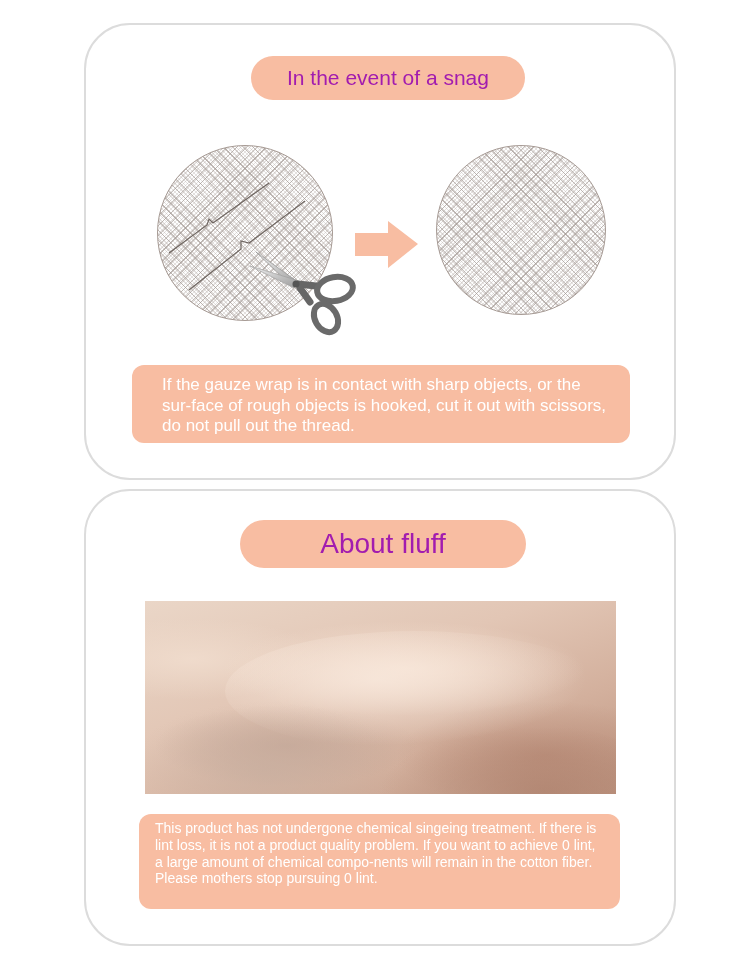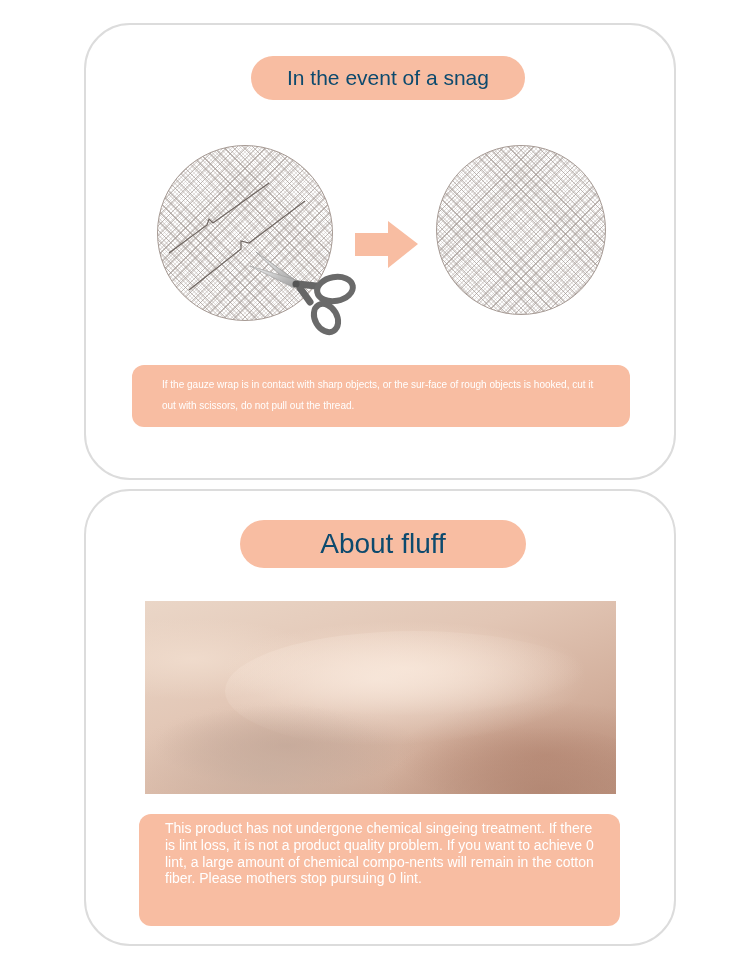--- a/index.html
+++ b/index.html
@@ -1,18 +1,18 @@
 <!DOCTYPE html>
 <html><head>
 <meta charset="utf-8">
 <style>
   html, body { margin:0; padding:0; background:#ffffff; }
   body { width:750px; height:968px; position:relative; overflow:hidden; font-family:"Liberation Sans", sans-serif; }
   .card { position:absolute; border:2px solid #dcdcdc; border-radius:46px; background:#fff; box-sizing:border-box; }
-  .pill { position:absolute; background:#f8bda2; border-radius:26px; color:#0c4a6e; text-align:center; }
+  .pill { position:absolute; background:#f8bda2; border-radius:26px; color:#a21caf; text-align:center; }
   .note { position:absolute; background:#f8bda2; border-radius:12px; color:#fff; box-sizing:border-box; }
   .circle { position:absolute; border-radius:50%; border:1.5px solid #a69a94; box-sizing:border-box;
     background-color:#fdfdfd;
     background-image:
       repeating-linear-gradient(45deg, rgba(160,150,145,0.55) 0 1px, transparent 1px 7px),
       repeating-linear-gradient(-45deg, rgba(160,150,145,0.55) 0 1px, transparent 1px 7px),
       repeating-linear-gradient(45deg, rgba(180,170,165,0.35) 0 1px, transparent 1px 3px),
       repeating-linear-gradient(-45deg, rgba(180,170,165,0.35) 0 1px, transparent 1px 3px);
   }
   .photo { position:absolute; overflow:hidden;
@@ -56,31 +56,31 @@
   <ellipse cx="86" cy="78" rx="11" ry="15" transform="rotate(-30 86 78)" fill="none" stroke="#6a6a6a" stroke-width="6"></ellipse>
   <circle cx="56" cy="44" r="3.5" fill="#555"></circle>
 </svg>
 
 <svg width="66" height="50" viewBox="0 0 66 50" style="position:absolute; left:354px; top:220px;">
   <polygon points="1,13 34,13 34,1 64,24 34,48 34,36 1,36" fill="#f8bda2"></polygon>
 </svg>
 
 <div class="circle" style="left:436px; top:145px; width:170px; height:170px;"></div>
 
-<div class="note" style="left:132px; top:365px; width:498px; height:62px; padding:10px 20px 1px 30px; font-size:10px; line-height:20.5px;">
+<div class="note" style="left:132px; top:365px; width:498px; height:78px; padding:10px 20px 1px 30px; font-size:17px; line-height:20.5px;">
   <span>If the gauze wrap is in contact with sharp objects, or the sur-face of rough objects is hooked, cut it out with scissors, do not pull out the thread.</span>
 </div>
 
 <div class="card" style="left:84px; top:489px; width:592px; height:457px;"></div>
 
 <div class="pill" style="left:240px; top:520px; width:286px; height:48px; line-height:48px; font-size:28px;">
   <span>About fluff</span>
 </div>
 
 <div class="photo" style="left:145px; top:601px; width:471px; height:193px;">
   <div class="fold" style="left:80px; top:30px; width:380px; height:120px; background:radial-gradient(ellipse at 40% 40%, rgba(248,232,220,0.8), transparent 65%);"></div>
   <div class="fold" style="left:220px; top:120px; width:300px; height:140px; background:radial-gradient(ellipse at 60% 50%, rgba(170,125,105,0.6), transparent 65%);"></div>
   <div class="fold" style="left:-20px; top:100px; width:280px; height:140px; background:radial-gradient(ellipse at 50% 50%, rgba(200,175,160,0.7), transparent 70%);"></div>
 </div>
 
-<div class="note" style="left:139px; top:814px; width:481px; height:112px; padding:6px 14px 0 26px; font-size:14px; line-height:16.8px;">
+<div class="note" style="left:139px; top:814px; width:481px; height:95px; padding:6px 14px 0 16px; font-size:14px; line-height:16.8px;">
   <span>This product has not undergone chemical singeing treatment. If there is lint loss, it is not a product quality problem. If you want to achieve 0 lint, a large amount of chemical compo-nents will remain in the cotton fiber. Please mothers stop pursuing 0 lint.</span>
 </div>
 
 </body></html>

